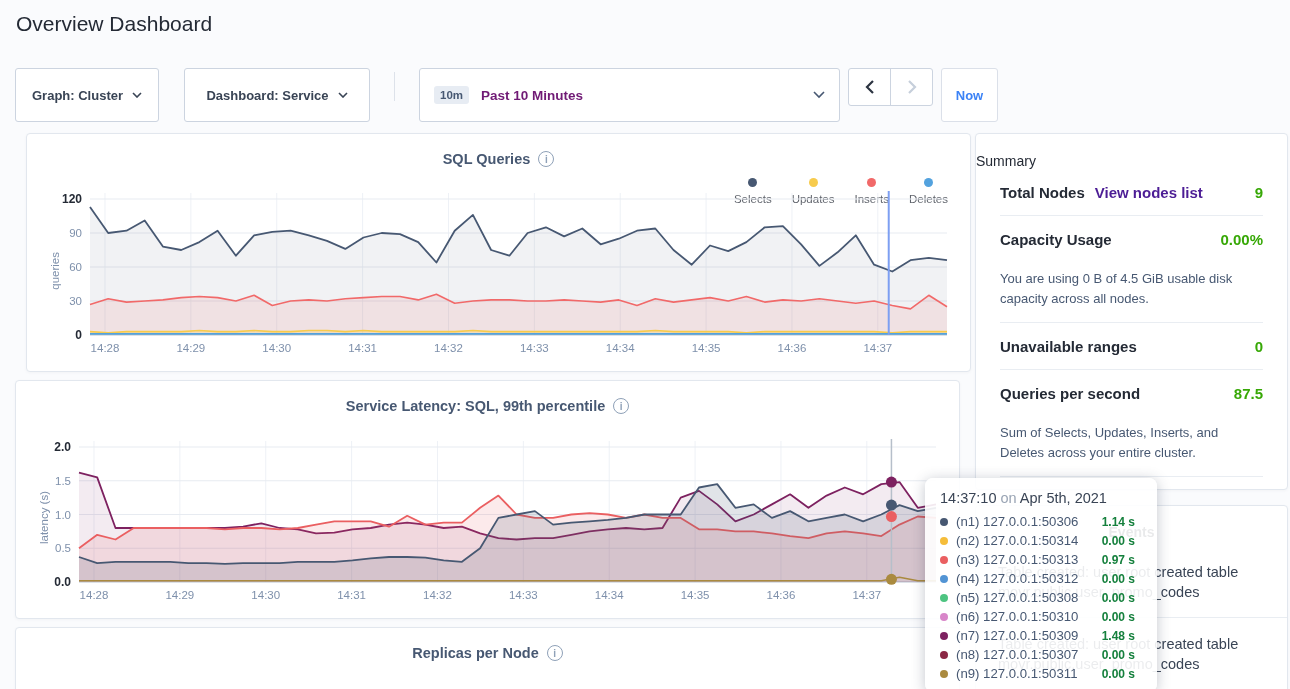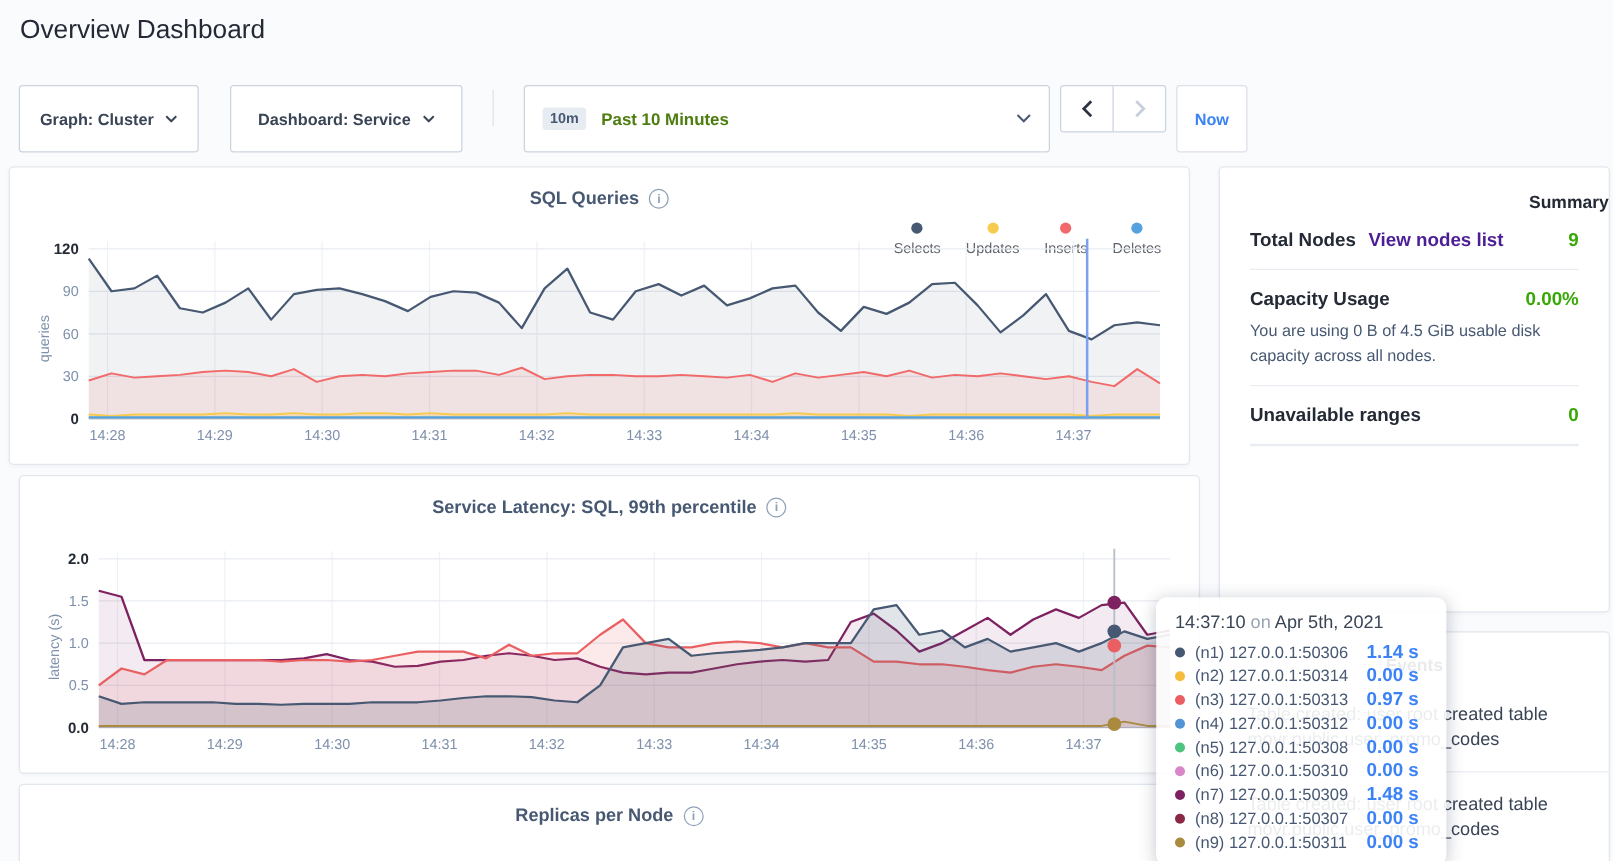--- a/index.html
+++ b/index.html
@@ -14,31 +14,31 @@
   .ctl { position:absolute; top:68px; height:54px; background:#fff; border:1px solid #ccd4e0;
          border-radius:3px; display:flex; align-items:center; font-size:13px; font-weight:bold;
          color:#394455; cursor:pointer; }
   .ctl-graph { left:15px; width:144px; justify-content:center; gap:9px; }
   .ctl-dash  { left:184px; width:186px; justify-content:center; gap:9px; }
   .ctl-divider { position:absolute; left:394px; top:72px; height:29px; width:1px; background:#dde2ea; }
   .ctl-time { left:419px; width:421px; padding:0 14px; gap:12px; }
   .ctl-time .spacer { flex:1; }
   .time-badge { background:#e7ecf3; color:#475872; font-size:11.5px; font-weight:bold;
                 border-radius:3px; padding:3px 6px; }
-  .time-label { font-size:13.5px; color:#4d7c0f; }
+  .time-label { font-size:13.5px; color:#701a75; }
   .pager { position:absolute; left:848px; top:68px; width:85px; height:38px; background:#fff;
            border:1px solid #ccd4e0; border-radius:3px; display:flex; }
   .pager-btn { flex:1; display:flex; align-items:center; justify-content:center; cursor:pointer; }
   .pager-btn:first-child { border-right:1px solid #ccd4e0; }
   .ctl-now { left:941px; width:57px; justify-content:center; color:#3b82f6; border-color:#dbe0e9; cursor:default; }
 
   
   .panel { position:absolute; background:#fff; border:1px solid #e2e7ee; border-radius:4px;
            box-shadow:0 1px 3px rgba(40,50,70,0.04); }
-  .panel-chart1 { left:7px; top:133px; width:945px; height:239px; }
+  .panel-chart1 { left:26px; top:133px; width:945px; height:239px; }
   .panel-chart2 { left:15px; top:380px; width:945px; height:239px; }
   .panel-chart3 { left:15px; top:627px; width:945px; height:130px; }
   .panel-summary { left:975px; top:133px; width:313px; height:357px; }
   .panel-events { left:975px; top:505px; width:313px; height:240px; }
 
   .chart-title { position:absolute; top:17px; left:0; right:0; display:flex; justify-content:center;
                  align-items:center; gap:8px; font-weight:bold; font-size:14.5px; color:#475872; }
   .info-icon { width:16px; height:16px; border:1px solid #8fa1b8; border-radius:50%; color:#8fa1b8;
                font-size:10px; display:flex; align-items:center; justify-content:center; cursor:pointer; }
   .legend { position:absolute; top:44px; right:22px; display:flex; gap:20px; }
@@ -47,44 +47,44 @@
   .chart-svg { position:absolute; left:0; }
   .panel-chart1 .chart-svg { top:52px; }
   .panel-chart2 .chart-svg { top:53px; }
   .yunit { position:absolute; left:22px; top:62px; height:150px; display:flex; align-items:center; }
   .yunit span { writing-mode:vertical-rl; transform:rotate(180deg); font-size:11.5px; color:#7e90ab; }
   .xtick { fill:#7e90ab; font-size:11.5px; }
   .ytick { fill:#7e90ab; font-size:11.5px; }
   .ytick.strong { fill:#242a35; font-weight:bold; font-size:12px; }
 
   
-  .summary-title { padding-top:19px; text-align:right; font-weight:bold; font-size:14px; color:#242a35; }
+  .summary-title { padding-top:19px; text-align:left; font-weight:normal; font-size:14px; color:#242a35; }
   .srow { padding:15px 24px 14px; }
   .srow:first-of-type { margin-top:8px; }
   .srow-head { display:flex; align-items:baseline; gap:10px; }
   .slabel { font-weight:bold; font-size:15px; color:#242a35; }
   .slink { font-weight:bold; font-size:15px; color:#4c1d95; cursor:pointer; text-decoration:none; }
   .sval { margin-left:auto; font-weight:bold; font-size:15px; color:#37a806; }
-  .sdesc { margin-top:7px; font-size:13px; line-height:1.5; color:#475872; }
+  .sdesc { margin-top:21px; font-size:13px; line-height:1.5; color:#475872; }
   .sdiv { border-top:1px solid #e9edf2; margin:0 24px; }
 
   
   .events-title { padding-top:18px; text-align:center; font-weight:bold; font-size:14px; color:#242a35; }
   .event-row { padding:14px 22px 15px; font-size:14.5px; line-height:20px; color:#394455; }
   .event-row + .event-row { border-top:1px solid #e9edf2; padding-top:16px; }
 
   
   .tooltip { position:absolute; left:925px; top:478px; width:232px; z-index:10;
              background:rgba(255,255,255,0.9); border-radius:8px; padding:12px 22px 9px 15px;
              box-shadow:0 2px 14px rgba(40,50,75,0.28); }
   .tt-head { font-size:14.5px; color:#394455; margin-bottom:6px; }
   .tt-on { color:#99a4b4; }
   .tt-row { display:flex; align-items:center; gap:8px; height:19px; font-size:13.2px; color:#475872; }
   .tt-dot { width:8px; height:8px; border-radius:50%; flex:none; }
-  .tt-val { margin-left:auto; font-weight:bold; font-size:15px; color:#3b82f6; }
+  .tt-val { margin-left:auto; font-weight:bold; font-size:12px; color:#15803d; }
 </style>
 </head>
 <body>
 
 <h1 class="page-title">Overview Dashboard</h1>
 
 <div class="ctl ctl-graph">
   <span>Graph: Cluster</span>
   <svg width="10" height="6">
       <polyline points="1,1 5,5 9,1" fill="none" stroke="#394455" stroke-width="1.6"></polyline>
@@ -267,20 +267,27 @@
     <div class="sdesc">You are using 0 B of 4.5 GiB usable disk capacity across all nodes.</div>
   </div>
   <div class="sdiv"></div>
   <div class="srow">
     <div class="srow-head">
       <span class="slabel">Unavailable ranges</span>
       <span class="sval">0</span>
     </div>
   </div>
   <div class="sdiv"></div>
+  <div class="srow">
+    <div class="srow-head">
+      <span class="slabel">Queries per second</span>
+      <span class="sval">87.5</span>
+    </div>
+    <div class="sdesc">Sum of Selects, Updates, Inserts, and Deletes across your entire cluster.</div>
+  </div>
   <div class="sdiv"></div>
 </div>
 
 <div class="panel panel-events">
   <div class="events-title">Events</div>
   <div class="event-row" style="margin-top:8px;">
     <div>Table created: user root created table</div>
     <div>movr.public.user_promo_codes</div>
   </div>
   <div class="event-row">

